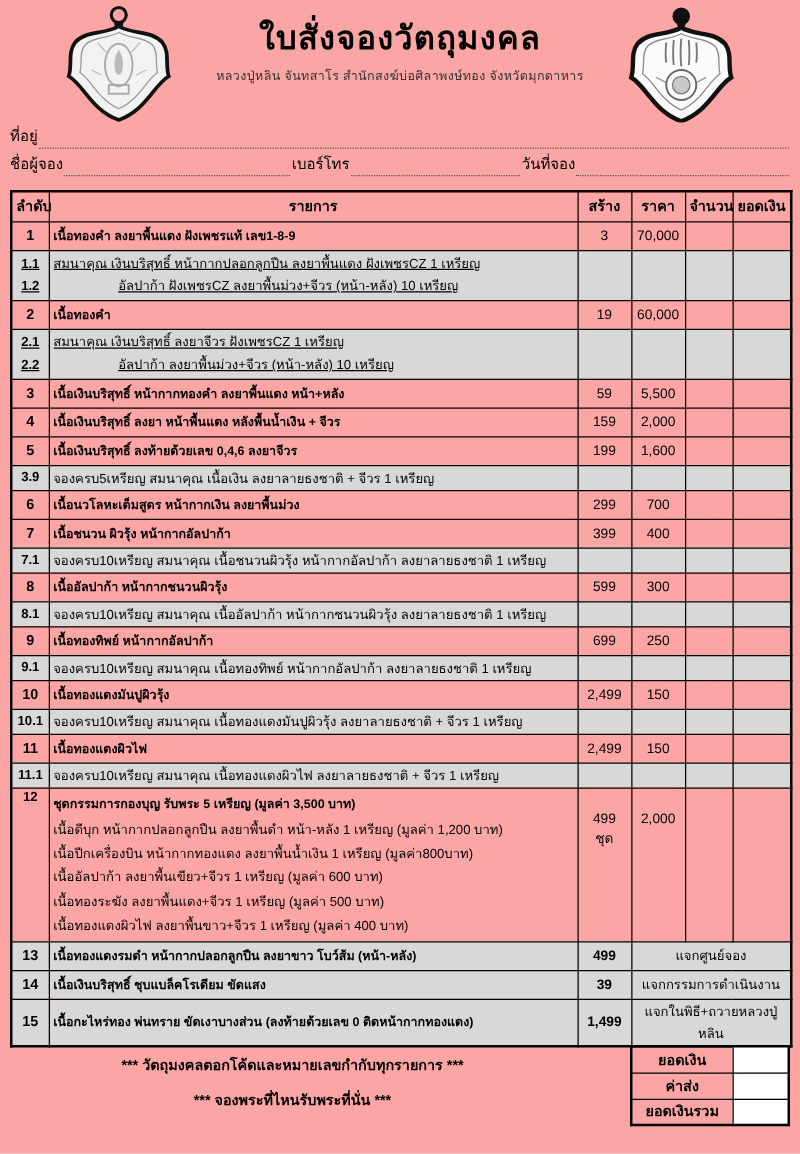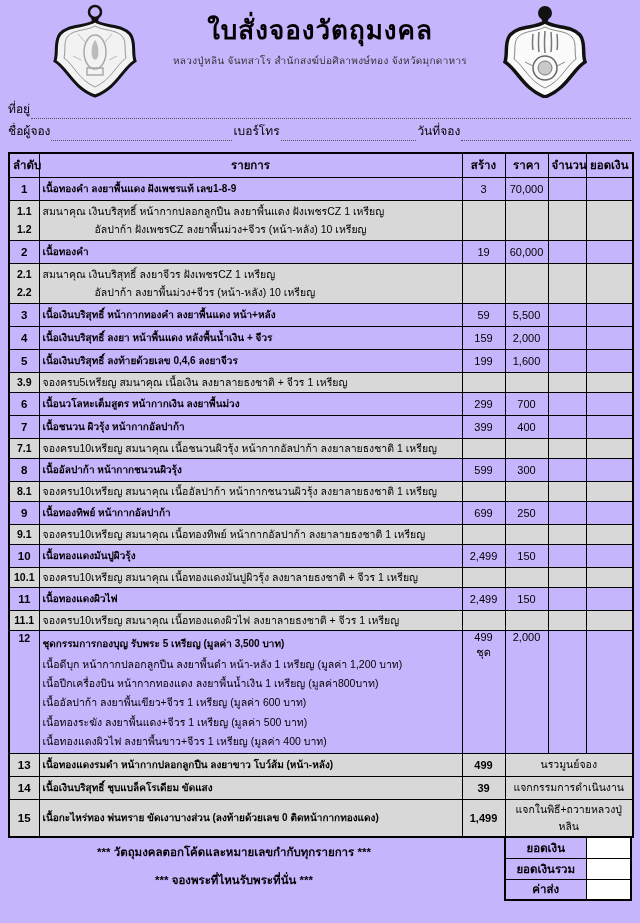--- a/index.html
+++ b/index.html
@@ -1,19 +1,19 @@
 <!DOCTYPE html>
 <html><head>
 <meta charset="utf-8">
 <style>
   * { margin:0; padding:0; box-sizing:border-box; }
   html,body { background:#e8e8e8; }
   .page {
     position:relative; width:640px; height:923px; margin:0 auto;
-    background:#c4b5fd; color:#000;
+    background:#fca5a5; color:#000;
     font-family:"Liberation Sans","DejaVu Sans",sans-serif;
     overflow:hidden;
   }
   
   .emblem { position:absolute; top:4px; width:102px; height:94px; }
   .emblem.left { left:44px; }
   .emblem.right { left:494px; }
   .titles { position:absolute; left:140px; top:16px; width:360px; text-align:center; }
   .title-main { font-size:26px; font-weight:bold; letter-spacing:1px; line-height:28px; }
   .title-sub  { font-size:17px; font-weight:bold; letter-spacing:1px; margin-top:2px; }
@@ -31,34 +31,34 @@
   table.order col.c-item{ width:423px; }
   table.order col.c-made{ width:43px; }
   table.order col.c-price{ width:43px; }
   table.order col.c-qty { width:38px; }
   table.order col.c-amt { width:47px; }
   table.order { border:2px solid #000; }
   table.order th, table.order td { border:1px solid #000; padding:1px 3px; }
   table.order th { font-size:11.5px; font-weight:bold; height:24px; text-align:center; }
   tr.r-main  td { height:23px; }
   tr.r-bonus td { height:19px; }
-  tr.r-pair  td { height:38px; vertical-align:top; }
+  tr.r-pair  td { height:38px; vertical-align:top;text-decoration:underline; }
   tr.gray { background:#d8d8d8; }
   td.no  { text-align:center; font-weight:bold; font-size:10.5px; padding:0 1px; }
   tr.r-main td.no { font-size:11.5px; }
   td.item { font-size:10.5px; }
   tr.r-main td.item, td.item .main-line { font-weight:bold; font-size:10px; }
   td.num { text-align:center; font-size:11px; }
   td.num.b { font-weight:bold; }
   .pair-line { line-height:18.5px; height:18.5px; white-space:nowrap; overflow:hidden; }
   .pair-line.indent { padding-left:52px; }
   tr.r-set td { vertical-align:top; }
   tr.r-set td.item div { line-height:19.4px; white-space:nowrap; overflow:hidden; }
   tr.r-set td.item .main-line { line-height:23px; }
-  tr.r-set td.num { padding-top:0; }
+  tr.r-set td.num { padding-top:18px; }
   td.give-note { text-align:center; font-size:10.5px; }
   
   .footnotes { position:absolute; left:8px; top:843px; width:452px; text-align:center;
     font-size:11.5px; font-weight:bold; }
   .footnotes .n1 { margin-bottom:10px; }
   table.summary { position:absolute; left:504px; top:836px; border-collapse:collapse;
     border:2px solid #000; }
   table.summary td { border:1px solid #000; height:21px; }
   table.summary td.slabel { width:81px; text-align:center; font-weight:bold; font-size:11.5px; }
   table.summary td.sval { width:45px; background:#fff; }
@@ -310,21 +310,21 @@
           </td>
           <td class="num">499 ชุด</td>
           <td class="num">2,000</td>
           <td></td>
           <td></td>
         </tr>
         <tr class="r-main gray">
           <td class="no">13</td>
           <td class="item">เนื้อทองแดงรมดำ หน้ากากปลอกลูกปืน ลงยาขาว โบว์ส้ม (หน้า-หลัง)</td>
           <td class="num b">499</td>
-          <td class="give-note" colspan="3">นรวมูนย์จอง</td>
+          <td class="give-note" colspan="3">แจกศูนย์จอง</td>
         </tr>
         <tr class="r-main gray">
           <td class="no">14</td>
           <td class="item">เนื้อเงินบริสุทธิ์ ชุบแบล็คโรเดียม ขัดแสง</td>
           <td class="num b">39</td>
           <td class="give-note" colspan="3">แจกกรรมการดำเนินงาน</td>
         </tr>
         <tr class="r-main gray">
           <td class="no">15</td>
           <td class="item">เนื้อกะไหร่ทอง พ่นทราย ขัดเงาบางส่วน (ลงท้ายด้วยเลข 0 ติดหน้ากากทองแดง)</td>
@@ -339,23 +339,23 @@
     <div class="n2">*** จองพระที่ไหนรับพระที่นั่น ***</div>
   </div>
 
   <table class="summary">
     <tbody>
         <tr>
       <td class="slabel">ยอดเงิน</td>
       <td class="sval"></td>
     </tr>
     <tr>
-      <td class="slabel">ยอดเงินรวม</td>
+      <td class="slabel">ค่าส่ง</td>
       <td class="sval"></td>
     </tr>
     <tr>
-      <td class="slabel">ค่าส่ง</td>
+      <td class="slabel">ยอดเงินรวม</td>
       <td class="sval"></td>
     </tr>
   </tbody>
     </table>
 
 </div>
 
 </body></html>

